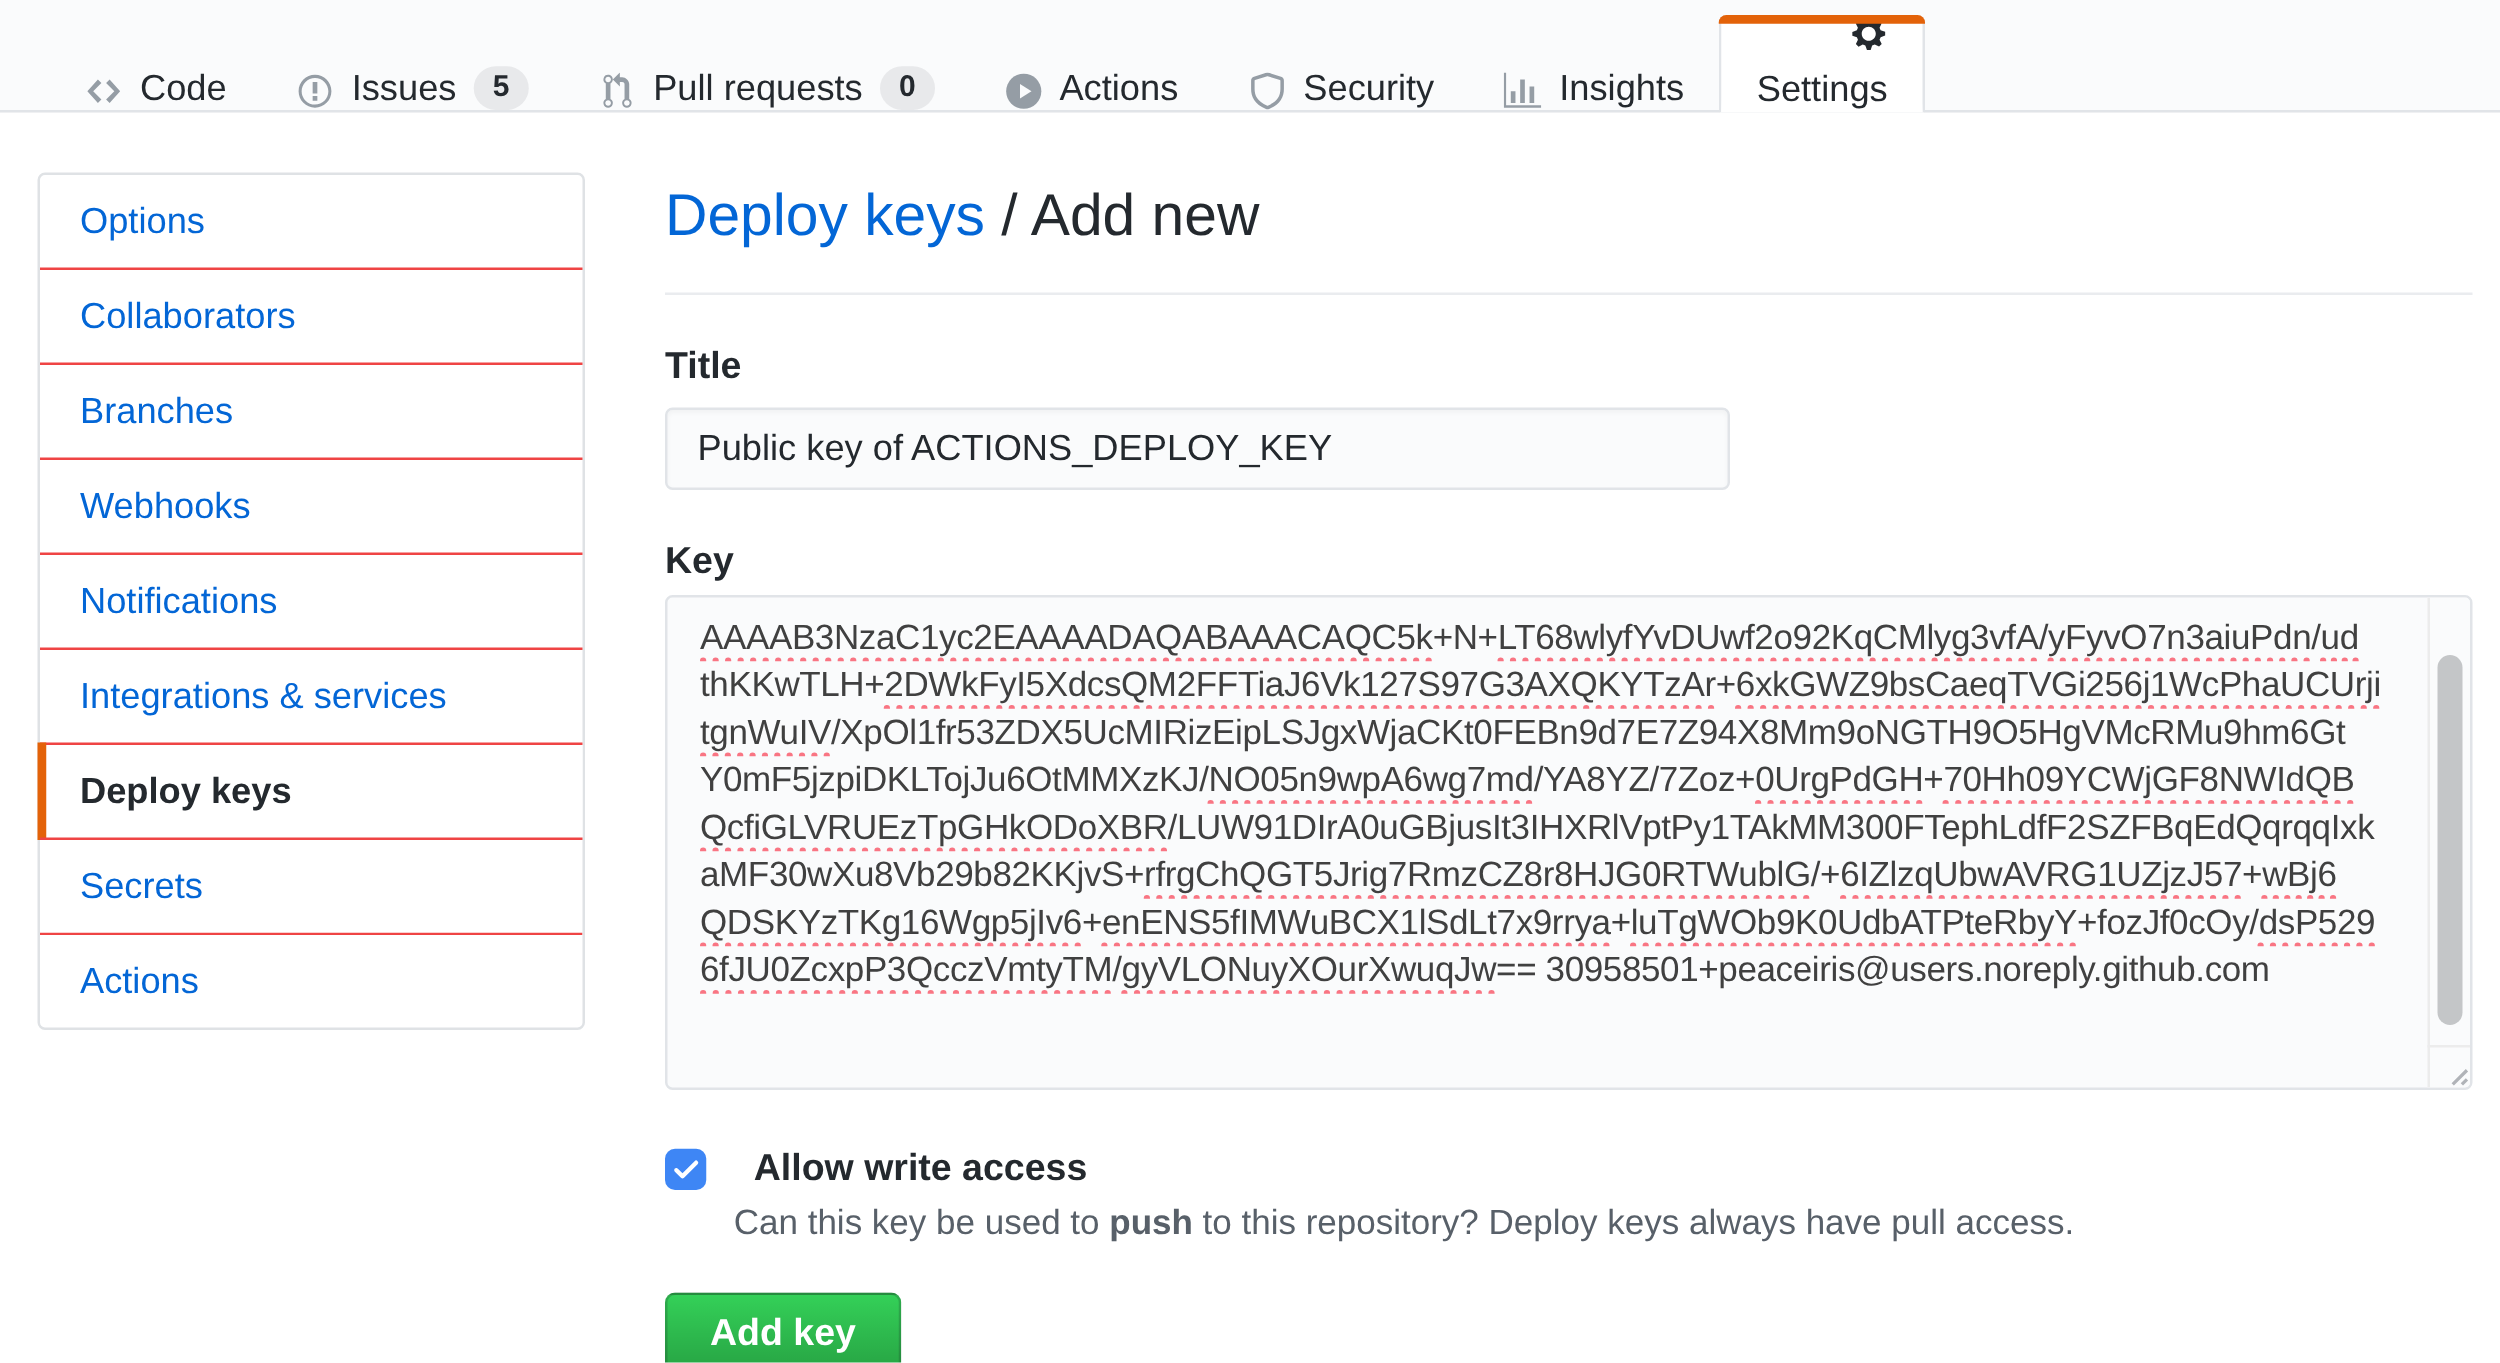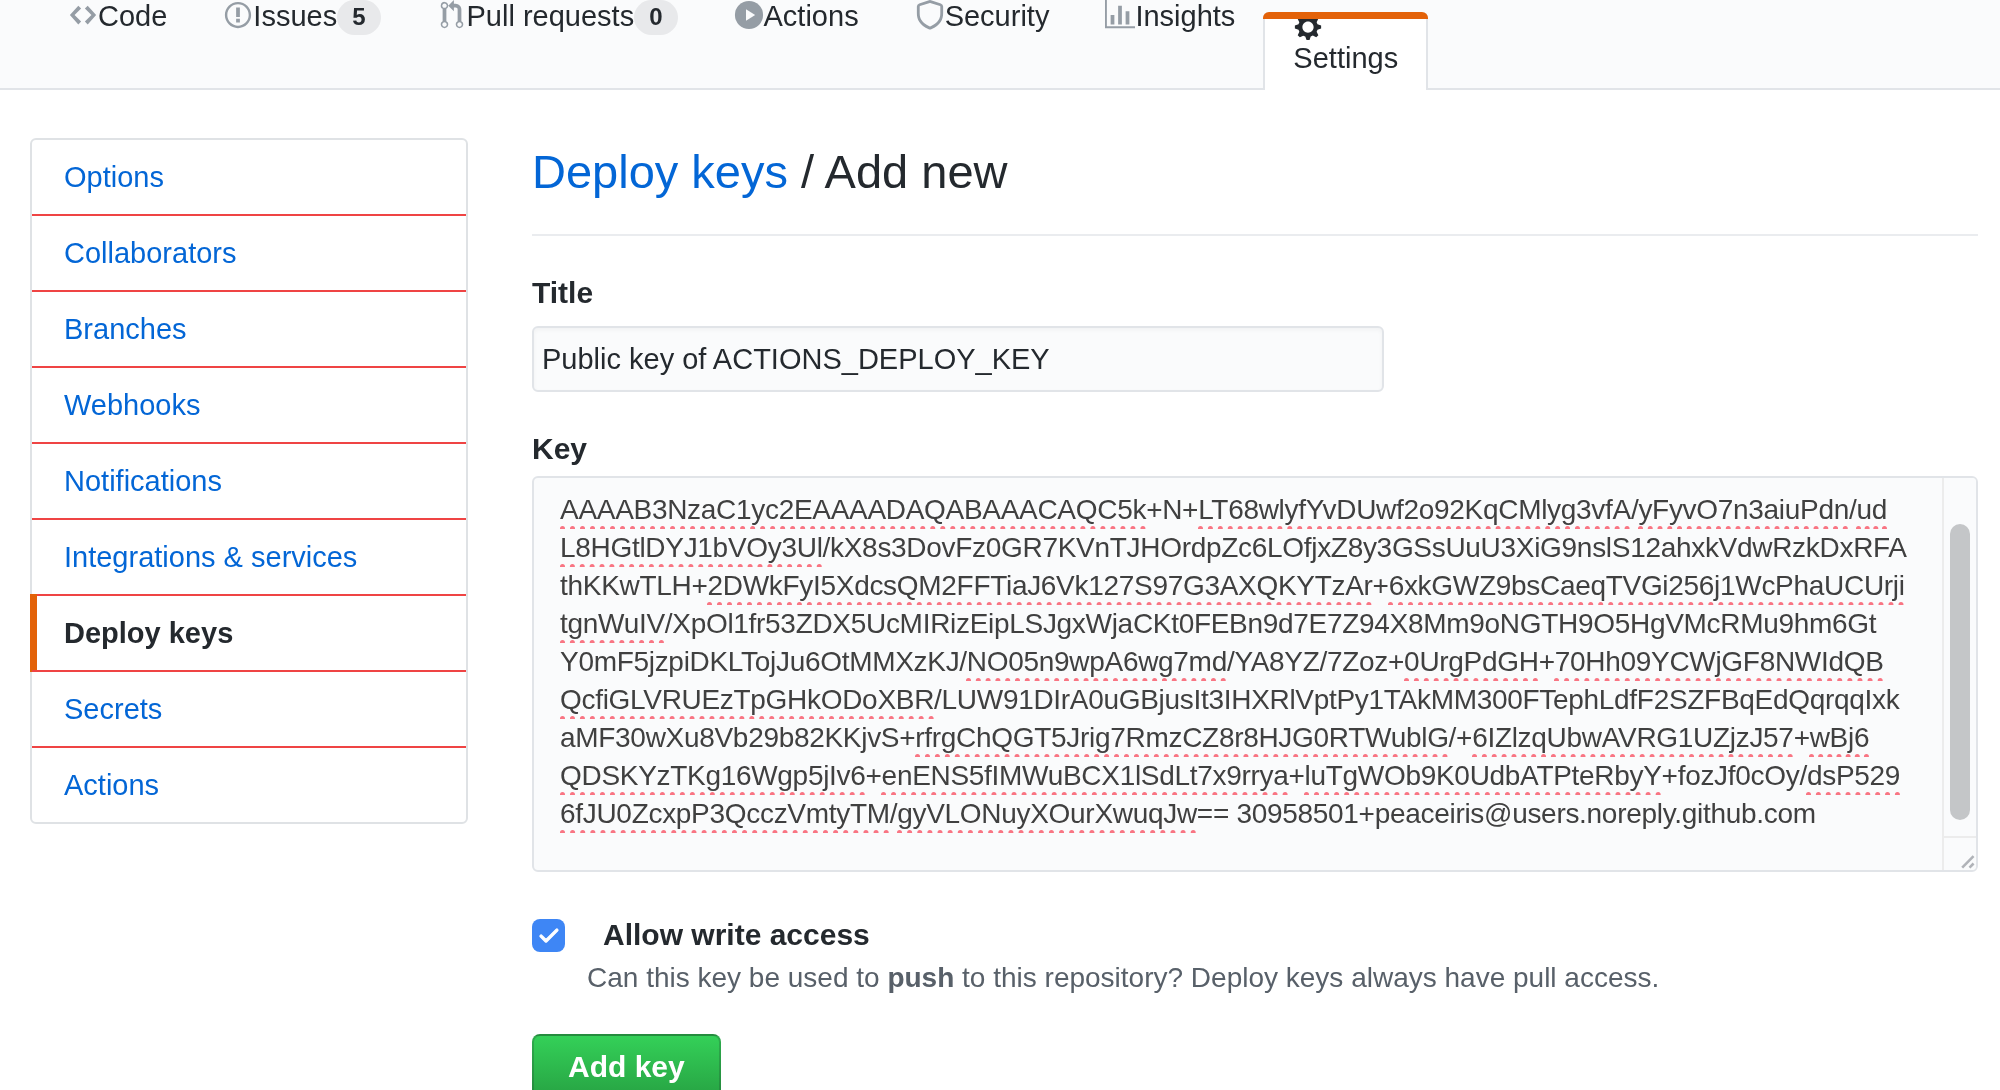--- a/index.html
+++ b/index.html
@@ -7,21 +7,21 @@
     width:2000px;height:1090px;background:#ffffff;
     font-family:"Liberation Sans", sans-serif;color:#24292e;
     overflow:hidden;position:relative;
   }
   
   .tabnav{
     height:90px;background:#fafbfc;border-bottom:2px solid #e1e4e8;
     display:flex;align-items:center;padding-left:40px;box-sizing:border-box;
   }
   .tab{
-    display:flex;align-items:flex-start;padding:0 28px;
+    display:flex;align-items:flex-end;gap:14px;padding:0 28px;
     font-size:29px;color:#24292e;cursor:pointer;white-space:nowrap;height:100%;
   }
   .tab .ticon{width:30px;height:30px;flex:0 0 auto;}
   .tab .ticon svg{width:100%;height:100%;display:block;fill:#959da5;}
   .tab.active{
     background:#fff;border:2px solid #e1e4e8;border-top:none;border-bottom:none;
     border-radius:6px 6px 0 0;position:relative;align-self:flex-end;
     height:78px;margin-bottom:-2px;font-weight:400;flex-direction:column;
   }
   .tab.active .ticon svg{fill:#24292e;}
@@ -54,21 +54,21 @@
   }
   
   .main{margin-left:64px;width:1446px;}
   h1.subhead{
     font-size:47px;font-weight:400;margin:6px 0 34px;line-height:1.2;color:#24292e;
   }
   h1.subhead a{color:#0366d6;text-decoration:none;cursor:pointer;}
   hr.subhead-rule{border:none;border-top:2px solid #eaecef;margin:0 0 40px;}
   .field-label{font-size:30px;font-weight:700;margin:0 0 16px;}
   .text-input{
-    width:852px;height:66px;box-sizing:border-box;padding:0 8px;
+    width:852px;height:66px;box-sizing:border-box;padding:0 24px;
     font-size:29px;color:#24292e;background:#fafbfc;
     border:2px solid #e1e4e8;border-radius:6px;outline:none;
     box-shadow:inset 0 2px 4px rgba(27,31,35,0.04);
     font-family:"Liberation Sans", sans-serif;
   }
   .group{margin-bottom:40px;}
   
   .keybox{
     position:relative;width:1446px;height:396px;box-sizing:border-box;
     background:#fafbfc;border:2px solid #e1e4e8;border-radius:6px;
@@ -219,21 +219,20 @@
     <div class="group">
       <div class="field-label">Title</div>
       <input class="text-input" type="text" value="Public key of ACTIONS_DEPLOY_KEY" style="">
     </div>
 
     <div class="group" style="margin-bottom:0;">
       <div class="field-label" style="margin-bottom:10px;">Key</div>
       <div class="keybox" role="textbox" aria-multiline="true">
         <div class="kb-lines">
             <div class="kb-line"><span class="mis">AAAAB3NzaC1yc2EAAAADAQABAAACAQC5k</span><span>+N+</span><span class="mis">LT68wlyfYvDUwf2o92KqCMlyg3vfA</span><span>/</span><span class="mis">yFyvO7n3aiuPdn</span><span>/</span><span class="mis">ud</span></div>
-            <div class="kb-line"><span class="mis">L8HGtlDYJ1bVOy3Ul</span><span>/kX8s3DovFz0GR7KVnTJHOrdpZc6LOfjxZ8y3GSsUuU3XiG9nslS12ahxkVdwRzkDxRFA</span></div>
             <div class="kb-line"><span>thKKwTLH+</span><span class="mis">2DWkFyI5XdcsQM2FFTiaJ6Vk127S97G3AXQKYTzAr</span><span>+</span><span class="mis">6xkGWZ9bsCaeqTVGi256j1WcPhaUCUrji</span></div>
             <div class="kb-line"><span class="mis">tgnWuIV</span><span>/XpOl1fr53ZDX5UcMIRizEipLSJgxWjaCKt0FEBn9d7E7Z94X8Mm9oNGTH9O5HgVMcRMu9hm6Gt</span></div>
             <div class="kb-line"><span>Y0mF5jzpiDKLTojJu6OtMMXzKJ/</span><span class="mis">NO05n9wpA6wg7md</span><span>/YA8YZ/7Zoz+</span><span class="mis">0UrgPdGH</span><span>+</span><span class="mis">70Hh09YCWjGF8NWIdQB</span></div>
             <div class="kb-line"><span class="mis">QcfiGLVRUEzTpGHkODoXBR</span><span>/LUW91DIrA0uGBjusIt3IHXRlVptPy1TAkMM300FTephLdfF2SZFBqEdQqrqqIxk</span></div>
             <div class="kb-line"><span>aMF30wXu8Vb29b82KKjvS+</span><span class="mis">rfrgChQGT5Jrig7RmzCZ8r8HJG0RTWublG</span><span>/+</span><span class="mis">6IZlzqUbwAVRG1UZjzJ57</span><span>+</span><span class="mis">wBj6</span></div>
             <div class="kb-line"><span class="mis">QDSKYzTKg16Wgp5jIv6</span><span>+</span><span class="mis">enENS5fIMWuBCX1lSdLt7x9rrya</span><span>+</span><span class="mis">luTgWOb9K0UdbATPteRbyY</span><span>+fozJf0cOy/</span><span class="mis">dsP529</span></div>
             <div class="kb-line"><span class="mis">6fJU0ZcxpP3QcczVmtyTM</span><span>/</span><span class="mis">gyVLONuyXOurXwuqJw</span><span>== 30958501+peaceiris@users.noreply.github.com</span></div>
           </div>
         <div class="kb-track"></div>
         <div class="kb-thumb"></div>

